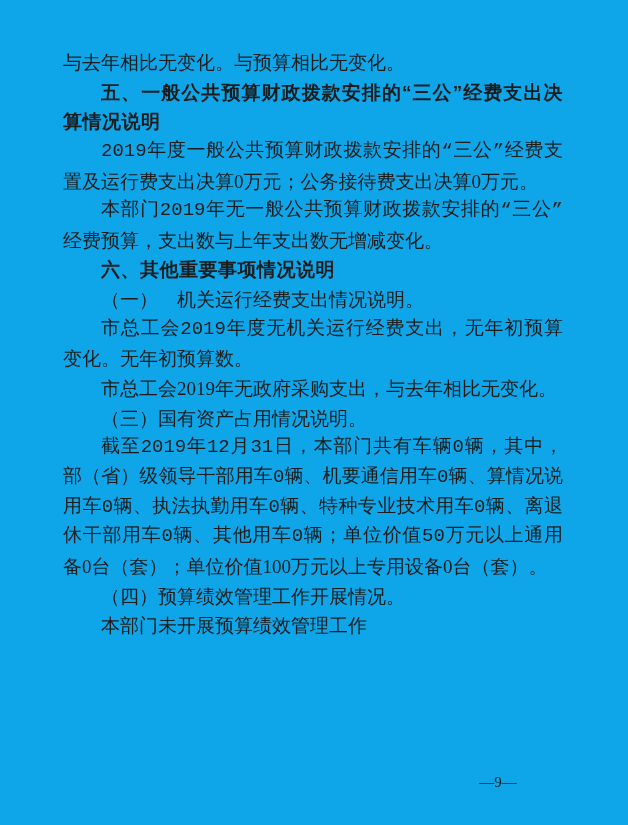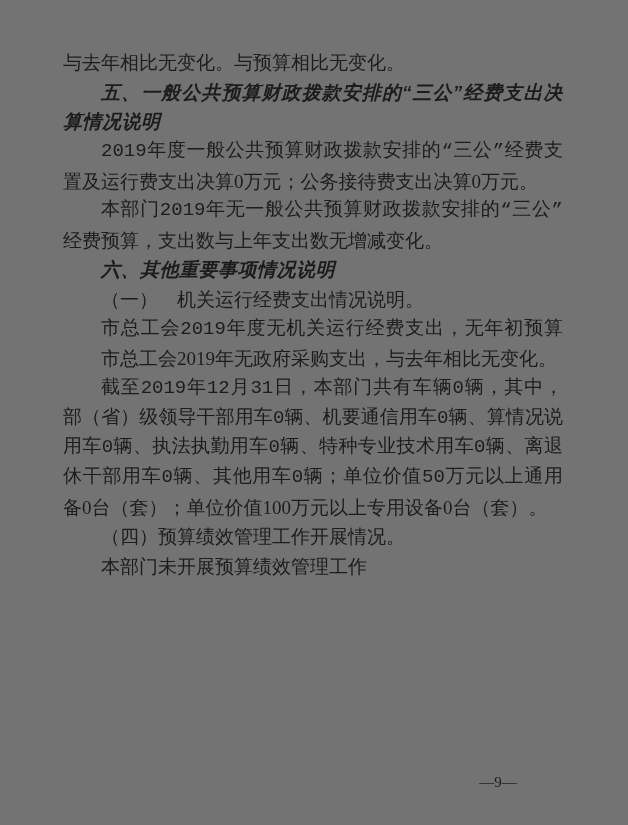--- a/index.html
+++ b/index.html
@@ -4,21 +4,21 @@
 <style>
   html, body {
     margin: 0;
     padding: 0;
     background: #ffffff;
   }
   .page {
     position: relative;
     width: 628px;
     height: 825px;
-    background: #737373;
+    background: #0ea5e9;
     overflow: hidden;
     font-family: "Liberation Serif", "DejaVu Serif", serif;
     color: #1c1c1c;
   }
   .text-block {
     position: absolute;
     left: 63px;
     top: 48px;
     width: 500px;
   }
@@ -35,21 +35,20 @@
     text-align-last: justify;
     font-family: Liberation Mono, monospace;
   }
   .line.indent {
     text-indent: 38px;
   }
   .line.heading {
     font-family: "Liberation Sans", "DejaVu Sans", sans-serif;
     font-weight: 700;
     letter-spacing: 0.5px;
-    font-style: italic;
   }
   .page-num {
     position: absolute;
     left: 461px;
     top: 770px;
     width: 74px;
     height: 24px;
     line-height: 24px;
     text-align: center;
     font-size: 15px;
@@ -65,21 +64,23 @@
       <div class="line">与去年相比无变化。与预算相比无变化。</div>
       <div class="line heading indent fill">五、一般公共预算财政拨款安排的“三公”经费支出决</div>
       <div class="line heading">算情况说明</div>
       <div class="line indent fill">2019年度一般公共预算财政拨款安排的“三公”经费支</div>
       <div class="line">置及运行费支出决算0万元；公务接待费支出决算0万元。</div>
       <div class="line indent fill">本部门2019年无一般公共预算财政拨款安排的“三公”</div>
       <div class="line">经费预算，支出数与上年支出数无增减变化。</div>
       <div class="line heading indent">六、其他重要事项情况说明</div>
       <div class="line indent">（一）　机关运行经费支出情况说明。</div>
       <div class="line indent fill">市总工会2019年度无机关运行经费支出，无年初预算数</div>
+      <div class="line">变化。无年初预算数。</div>
       <div class="line indent">市总工会2019年无政府采购支出，与去年相比无变化。</div>
+      <div class="line indent">（三）国有资产占用情况说明。</div>
       <div class="line indent fill">截至2019年12月31日，本部门共有车辆0辆，其中，副</div>
       <div class="line fill">部（省）级领导干部用车0辆、机要通信用车0辆、算情况说明</div>
       <div class="line fill">用车0辆、执法执勤用车0辆、特种专业技术用车0辆、离退</div>
       <div class="line fill">休干部用车0辆、其他用车0辆；单位价值50万元以上通用设</div>
       <div class="line">备0台（套）；单位价值100万元以上专用设备0台（套）。</div>
       <div class="line indent">（四）预算绩效管理工作开展情况。</div>
       <div class="line indent">本部门未开展预算绩效管理工作</div>
     </div>
   <div class="page-num">—9—</div>
 </div>

